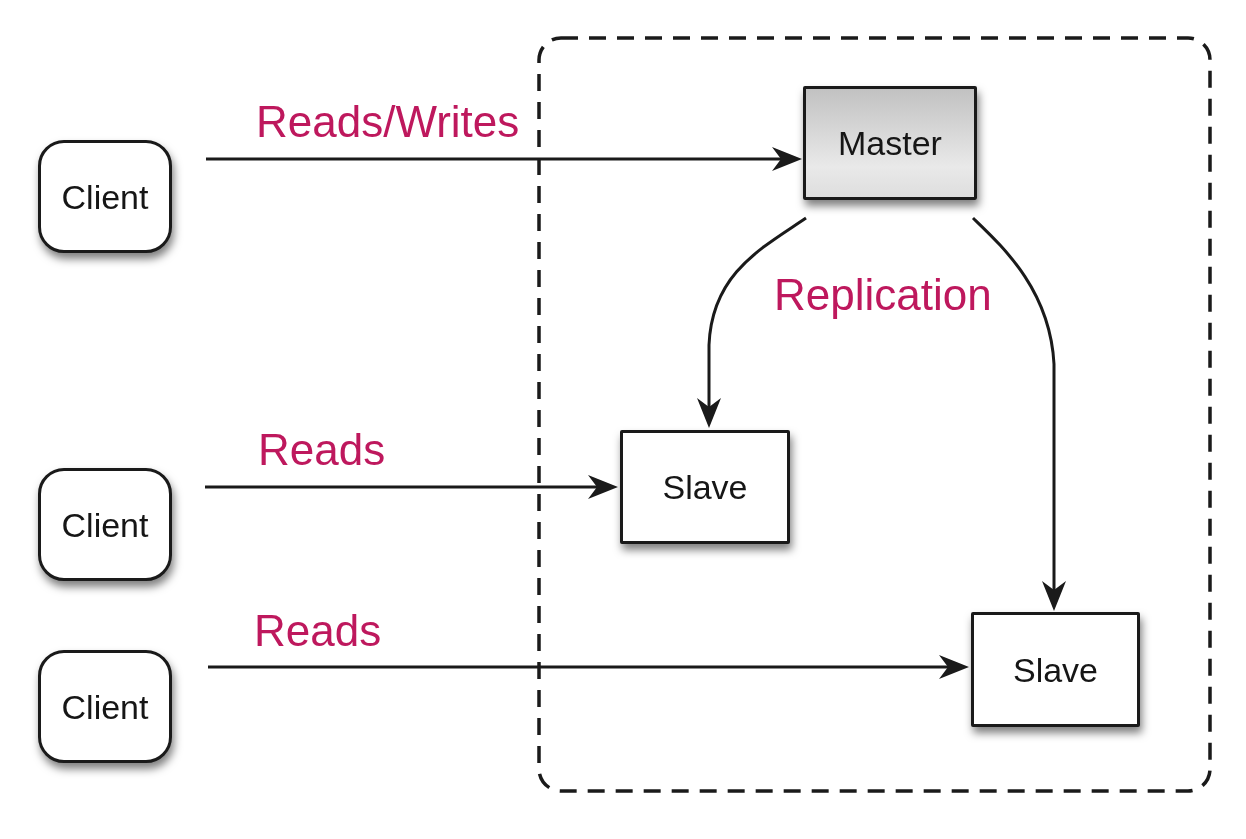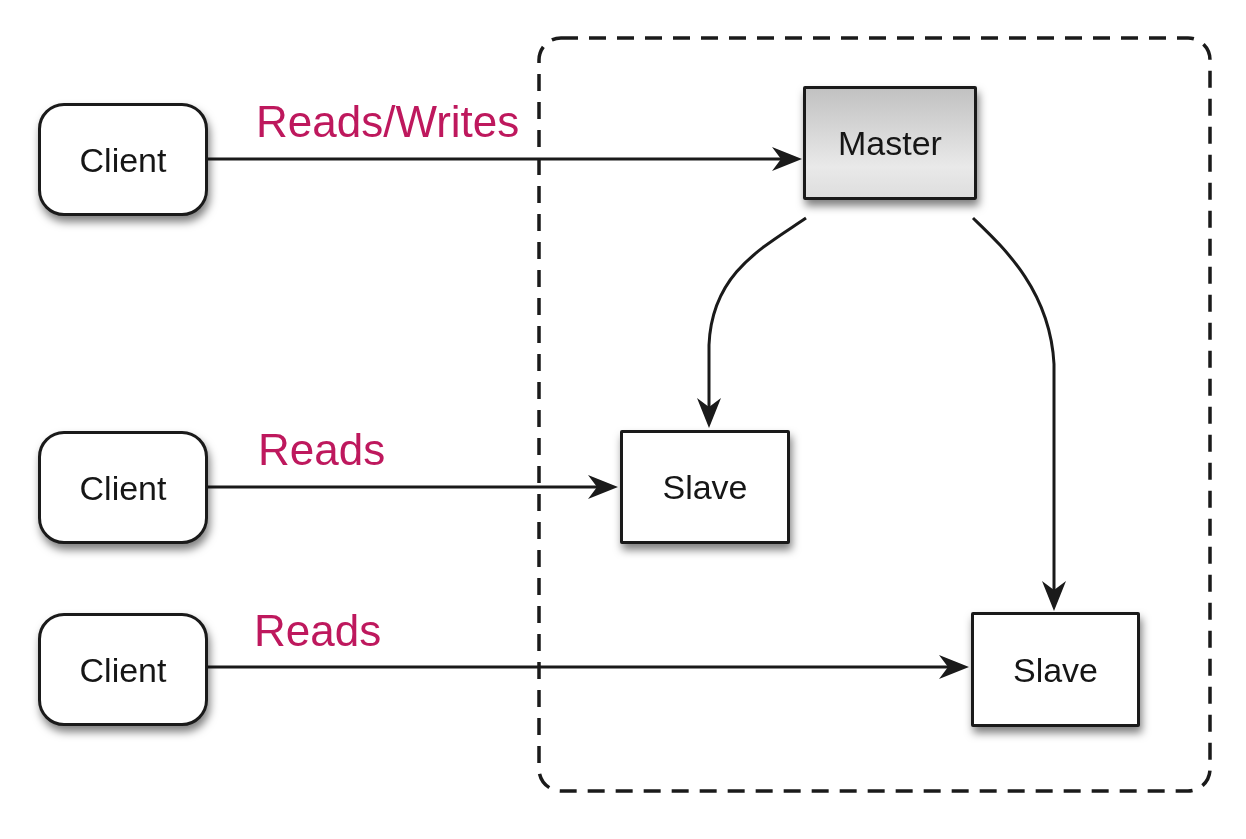--- a/index.html
+++ b/index.html
@@ -29,23 +29,24 @@
     border: 3.5px solid #1a1a1a;
     background: #ffffff;
     display: flex;
     align-items: center;
     justify-content: center;
     font-size: 34px;
     line-height: 1;
     box-shadow: 2px 6px 8px rgba(0, 0, 0, 0.5);
   }
   .node-client {
-    width: 170px;
+    width: 134px;
     height: 113px;
     border-radius: 26px;
+    margin-top: 37px;
   }
   .node-rect {
     border-radius: 2px;
   }
   .node-master {
     left: 803px;
     top: 86px;
     width: 174px;
     height: 114px;
     background: linear-gradient(180deg, #c2c2c2 0%, #e9e9e9 72%, #dedede 100%);
@@ -119,14 +120,15 @@
   <div class="node node-rect node-slave1">
     <span>Slave</span>
   </div>
   <div class="node node-rect node-slave2">
     <span>Slave</span>
   </div>
 
   <div class="edge-label lbl-reads-writes">Reads/Writes</div>
   <div class="edge-label lbl-reads-1">Reads</div>
   <div class="edge-label lbl-reads-2">Reads</div>
+  <div class="edge-label lbl-replication">Replication</div>
 
 </div>
 
 </body></html>

